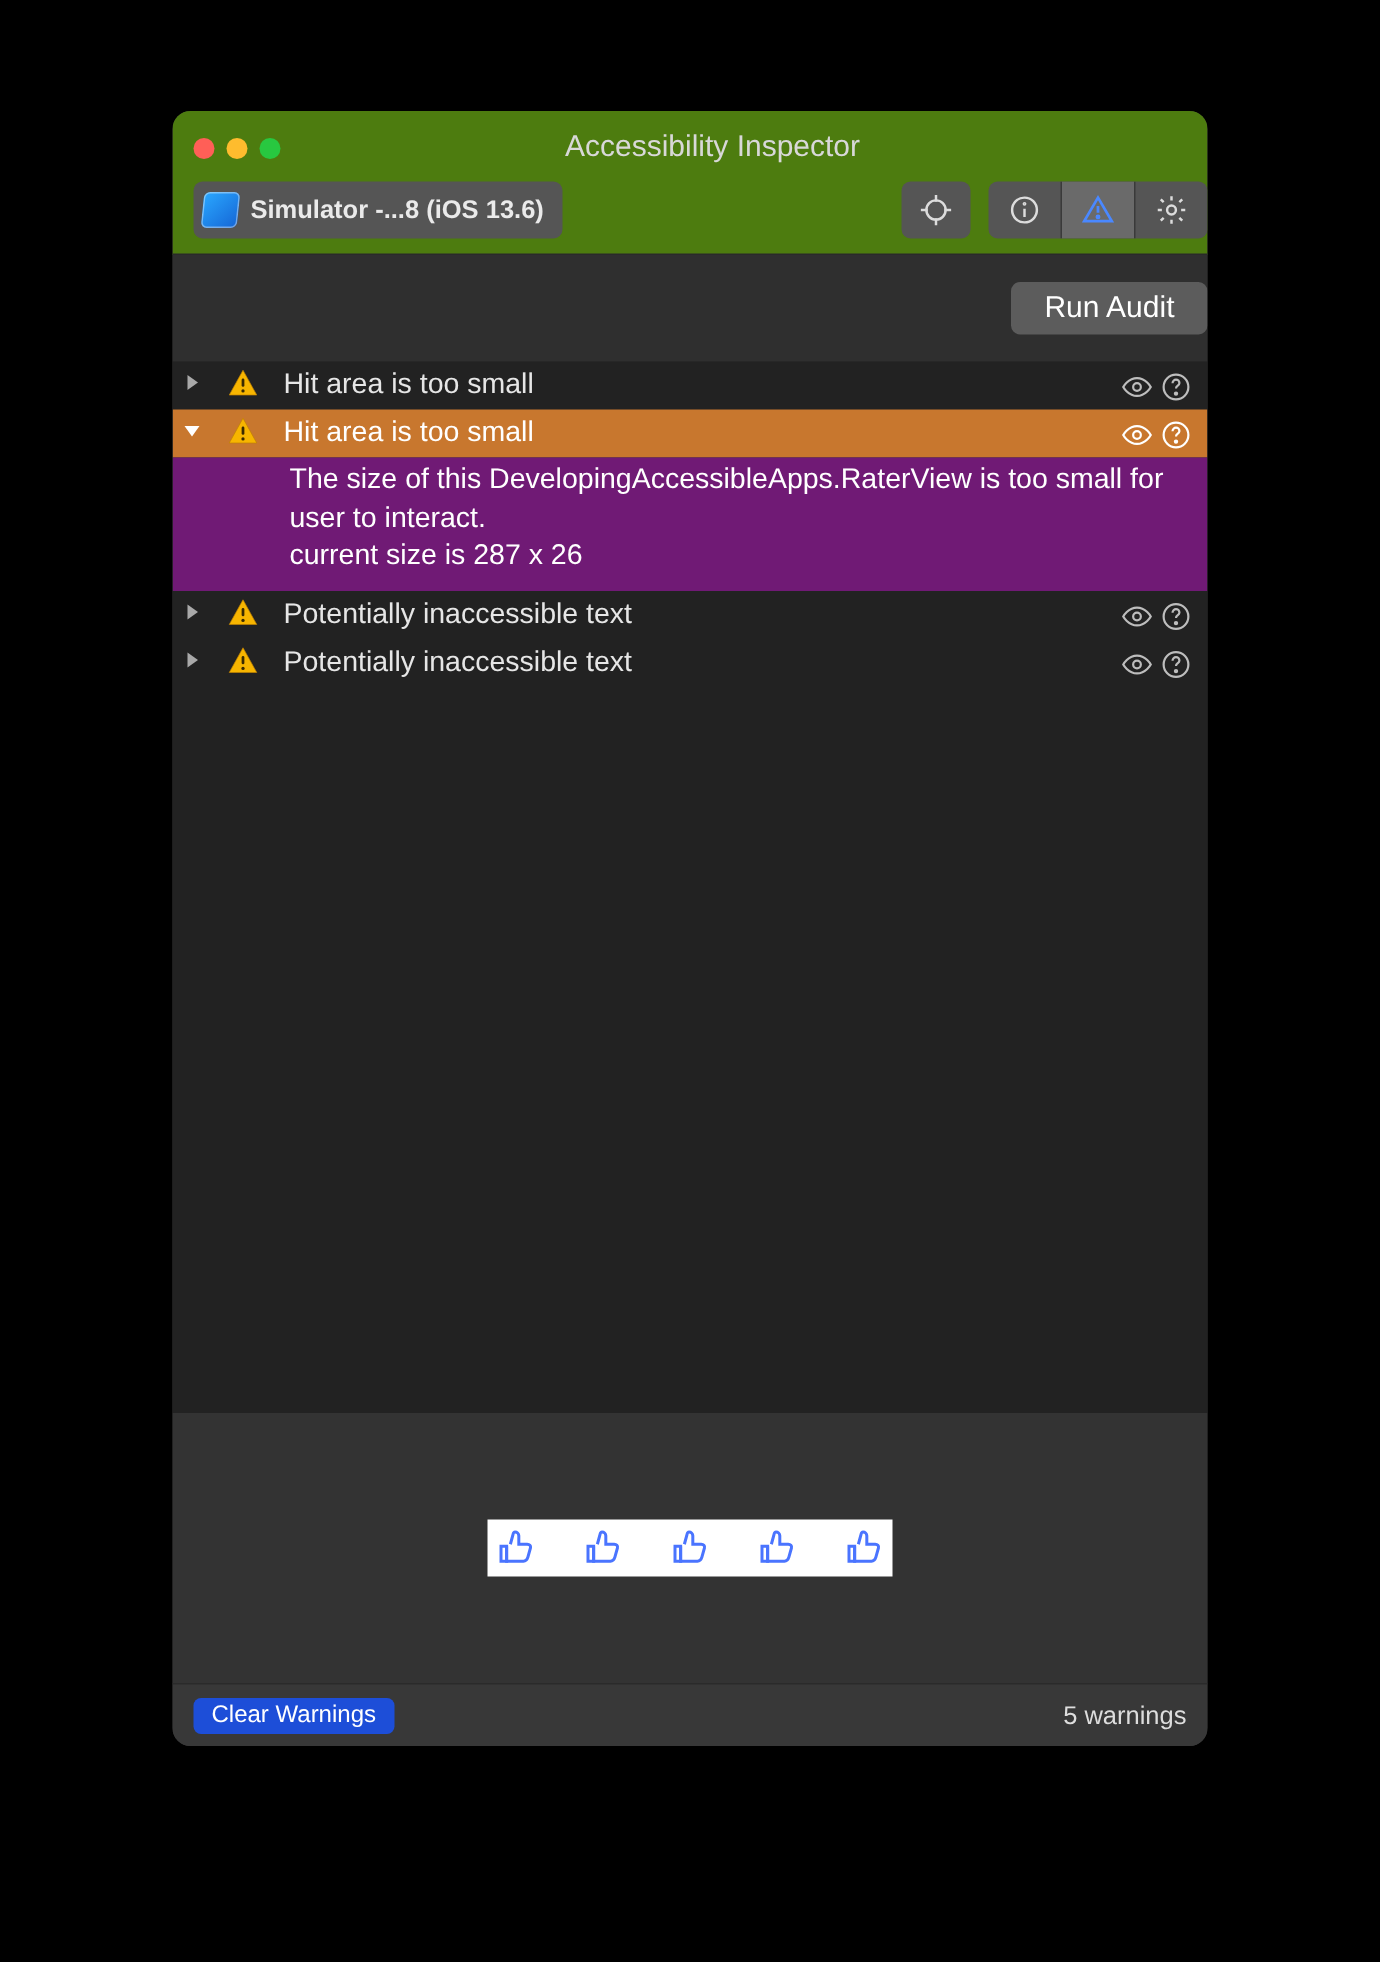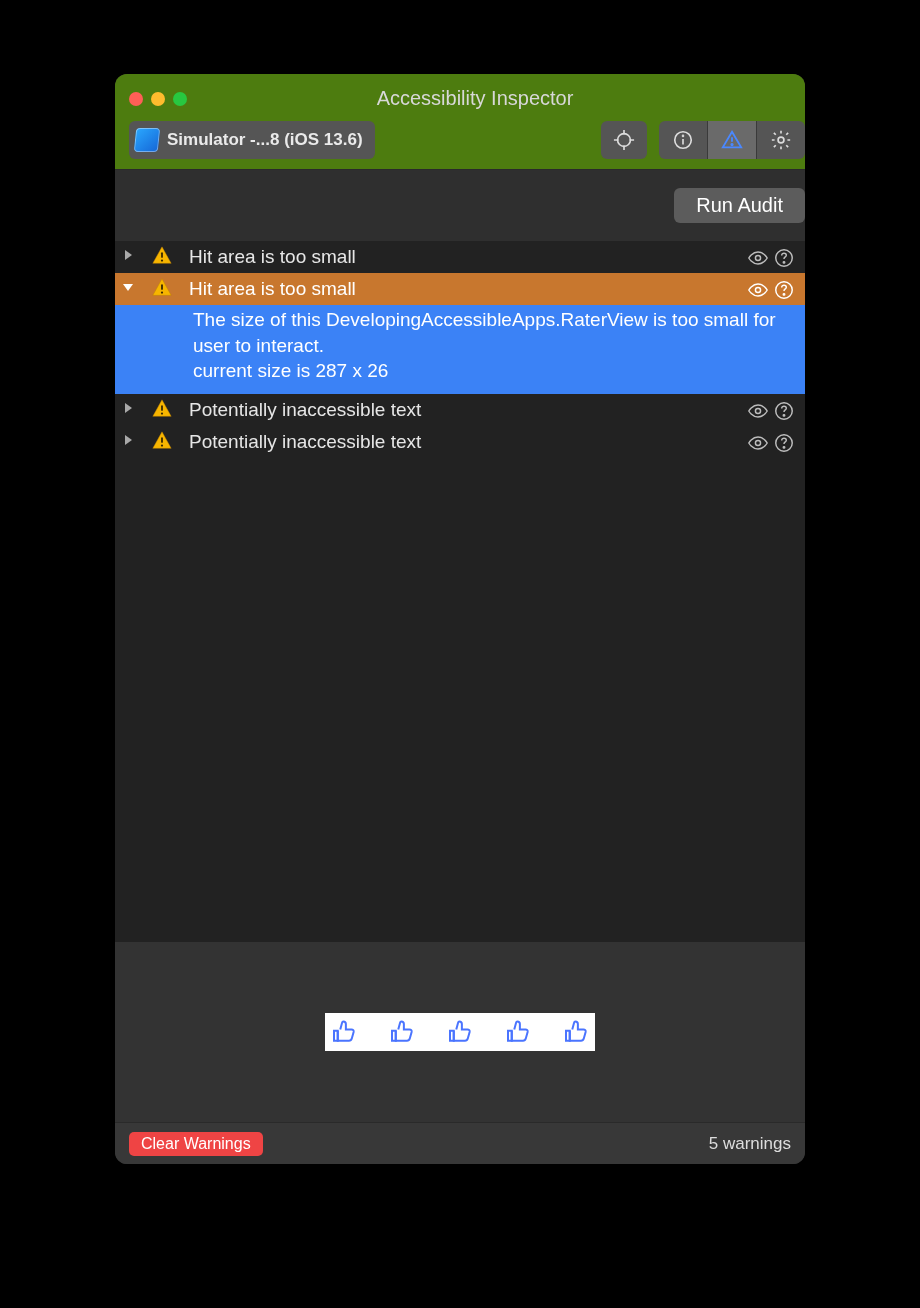--- a/index.html
+++ b/index.html
@@ -151,21 +151,21 @@
     padding-top:4px;
   }
   .warn-icon {
     width: 22px; height: 22px;
     flex: 0 0 auto;
   }
   .issue-title { flex: 1; padding-top:1px; }
   .row-icons { display:flex; gap:4px; align-items:center; color:#bdbdbd; padding-top:2px; }
   .issue-row.expanded .row-icons { color: #fff; }
   .issue-detail {
-    background: #3b82f6;
+    background: #701a75;
     color: #fff;
     font-size: 19px;
     padding: 2px 14px 10px 78px;
     line-height: 1.35;
   }
 
   .preview {
     background: #333;
     height: 180px;
     display:flex;
@@ -182,21 +182,21 @@
 
   .footer {
     background: #383838;
     border-top: 1px solid #2a2a2a;
     display:flex;
     align-items:center;
     padding: 6px 14px;
     height: 42px;
   }
   .clear-btn {
-    background: #ef4444;
+    background: #1d4ed8;
     color: #fff;
     border-radius: 5px;
     padding: 3px 12px;
     font-size: 16px;
   }
   .footer .spacer { flex:1; }
   .warn-count { color:#ddd; font-size:17px; }
 </style>
 </head>
 <body>

